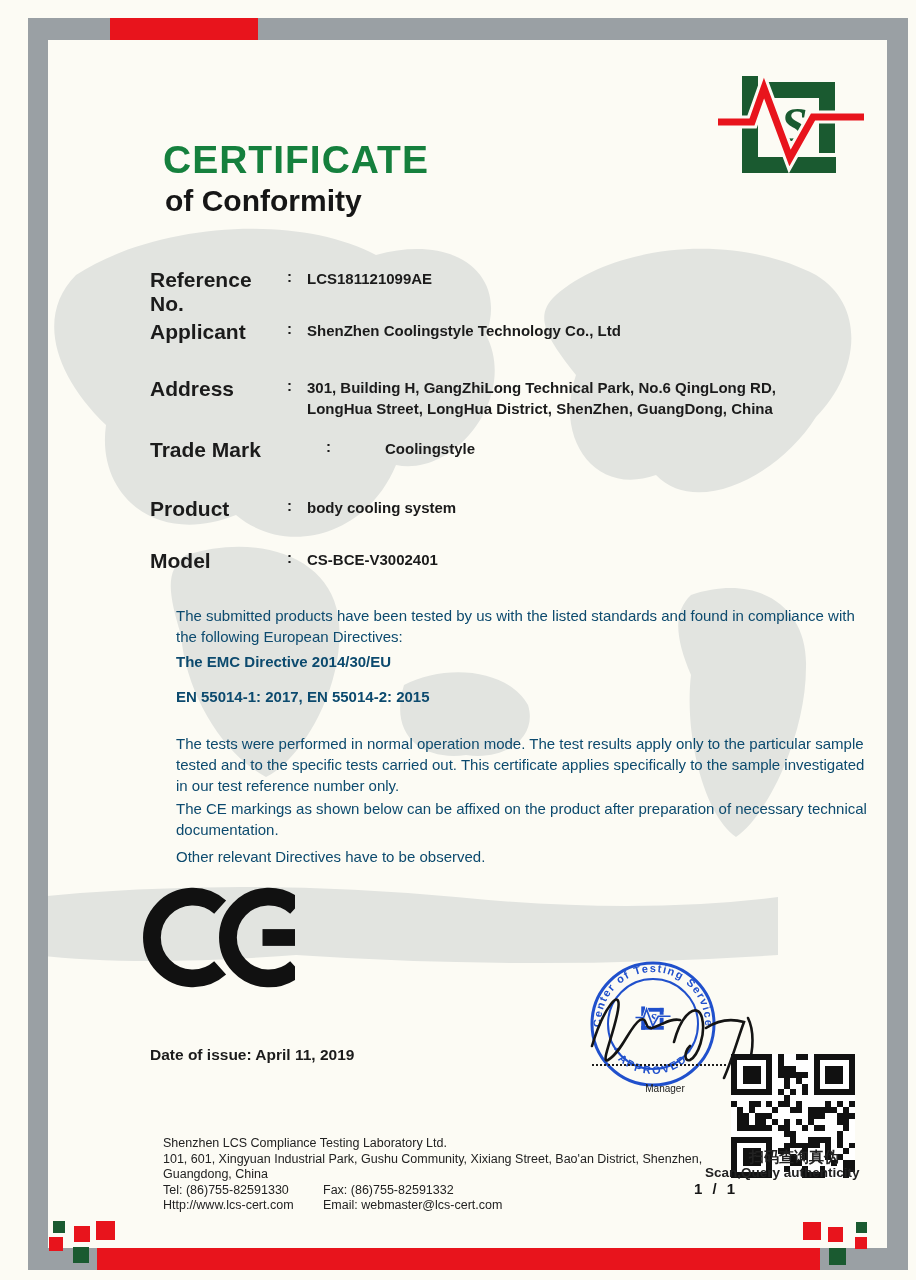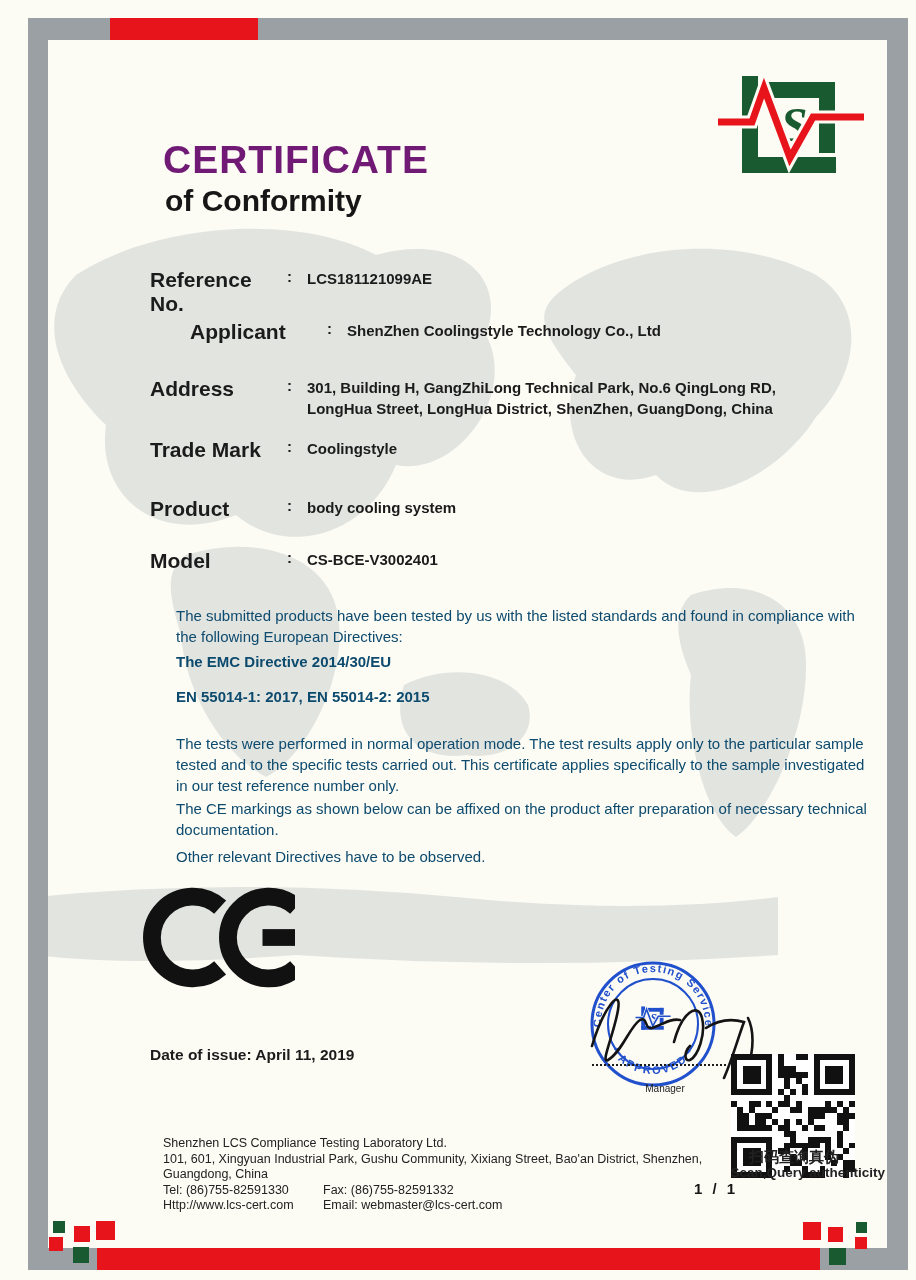--- a/index.html
+++ b/index.html
@@ -4,38 +4,38 @@
 <style>
   html,body{margin:0;padding:0;}
   body{background:#e9e9e6;font-family:"Liberation Sans",sans-serif;}
   .page{position:relative;width:916px;height:1280px;background:#fcfbf4;overflow:hidden;margin:0 auto;}
   .abs{position:absolute;}
   
   .bar{position:absolute;background:#9aa0a4;}
   .bar.red{background:#e8141c;}
   .sq{position:absolute;}
   
-  .title-main{position:absolute;left:163px;top:138px;font-size:39px;font-weight:bold;color:#701a75;letter-spacing:1px;}
+  .title-main{position:absolute;left:163px;top:138px;font-size:39px;font-weight:bold;color:#15803d;letter-spacing:1px;}
   .title-sub{position:absolute;left:165px;top:184px;font-size:30px;font-weight:bold;color:#161616;}
   
   .field-row{position:absolute;left:150px;display:flex;align-items:flex-start;}
   .f-label{width:137px;font-weight:bold;font-size:21px;color:#1b1b1b;}
   .f-colon{width:20px;font-weight:bold;font-size:15px;color:#1b1b1b;}
   .f-value{width:490px;font-weight:bold;font-size:15px;line-height:21px;color:#1b1b1b;}
   
   .para{position:absolute;left:148px;width:692px;font-size:15px;line-height:21px;color:#0c4a6e;margin-left:28px;}
   .para.bold{font-weight:bold;}
   .date-line{position:absolute;left:150px;top:1046px;font-size:15.5px;font-weight:bold;color:#1b1b1b;}
   
   .dotline{position:absolute;left:592px;top:1064px;width:178px;border-top:2px dotted #1c1c1c;}
   .manager{position:absolute;left:600px;top:1083px;width:130px;text-align:center;font-size:10px;color:#1c1c1c;}
   
   .qr-wrap{position:absolute;left:731px;top:1054px;width:124px;height:124px;background:#fff;}
   .qr-caption-zh{position:absolute;left:712px;top:1148px;width:164px;text-align:center;font-size:15px;font-weight:bold;color:#222;}
-  .qr-caption-en{position:absolute;left:705px;top:1165px;width:180px;text-align:right;font-size:13.5px;font-weight:bold;color:#222;}
+  .qr-caption-en{position:absolute;left:705px;top:1165px;width:180px;text-align:left;font-size:13.5px;font-weight:bold;color:#222;}
   
   .footer{position:absolute;left:163px;top:1136px;font-size:12.5px;line-height:15.5px;color:#222;}
   .footer .cols{display:flex;}
   .footer .cols .c1{width:160px;}
   .page-no{position:absolute;left:694px;top:1180px;font-size:15px;font-weight:bold;letter-spacing:3px;color:#161616;}
   svg{display:block;}
 </style>
 </head>
 <body>
 
@@ -84,31 +84,31 @@
   </svg>
 
   <div class="title-main">CERTIFICATE</div>
   <div class="title-sub">of Conformity</div>
 
   <div class="field-row" style="top:268px;">
     <span class="f-label">Reference No.</span>
     <span class="f-colon">:</span>
     <span class="f-value">LCS181121099AE</span>
   </div>
-  <div class="field-row" style="top:320px;margin-left:40px;">
+  <div class="field-row" style="top:320px;">
     <span class="f-label">Applicant</span>
     <span class="f-colon">:</span>
     <span class="f-value">ShenZhen Coolingstyle Technology Co., Ltd</span>
   </div>
   <div class="field-row" style="top:377px;">
     <span class="f-label">Address</span>
     <span class="f-colon">:</span>
     <span class="f-value">301, Building H, GangZhiLong Technical Park, No.6 QingLong RD, LongHua Street, LongHua District, ShenZhen, GuangDong, China</span>
   </div>
-  <div class="field-row" style="top:438px;">
+  <div class="field-row" style="top:438px;gap:39px;">
     <span class="f-label">Trade Mark</span>
     <span class="f-colon">:</span>
     <span class="f-value">Coolingstyle</span>
   </div>
   <div class="field-row" style="top:497px;">
     <span class="f-label">Product</span>
     <span class="f-colon">:</span>
     <span class="f-value">body cooling system</span>
   </div>
   <div class="field-row" style="top:549px;">

